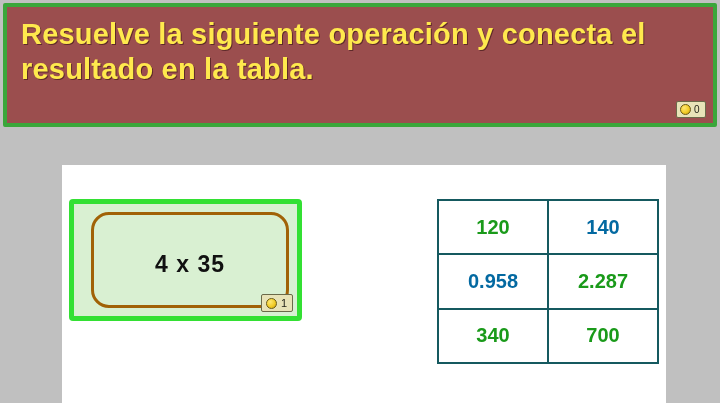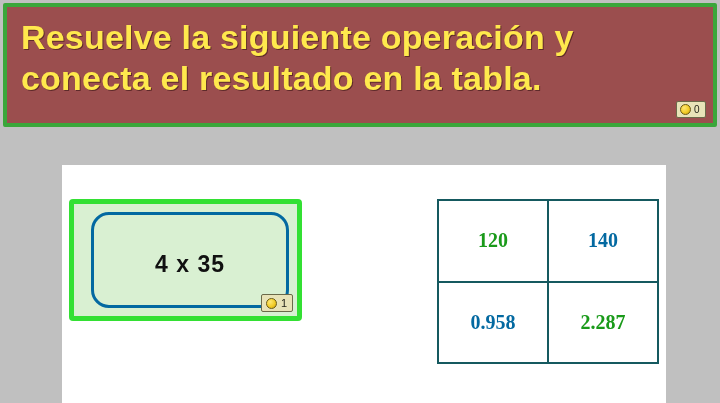--- a/index.html
+++ b/index.html
@@ -36,21 +36,21 @@
     position: absolute;
     left: 0; top: 0; right: 0; bottom: 0;
     background: #9b4e4e;
   }
   .banner-text {
     position: absolute;
     left: 14px;
     top: 10px;
     right: 14px;
     color: #ffe94d;
-    font-size: 34px;
+    font-size: 29px;
     font-weight: bold;
     line-height: 1.22;
     letter-spacing: 0.2px;
     text-shadow: 1px 1px 0 #5e2a2a;
   }
 
   
   .score-pill {
     position: absolute;
     right: 7px;
@@ -104,21 +104,21 @@
     border: 5px solid #33e033;
     border-radius: 4px;
   }
   .op-inner {
     position: absolute;
     left: 8px;
     top: 8px;
     right: 8px;
     bottom: 8px;
     box-sizing: border-box;
-    border: 3px solid #0369a1;
+    border: 3px solid #a16207;
     border-radius: 18px;
     background: #d9f0d2;
     margin-left: 9px;
   }
   .op-text {
     position: absolute;
     left: 0;
     right: 0;
     top: 36px;
     text-align: center;
@@ -160,21 +160,20 @@
     background: #ffffff;
   }
   table.answers td {
     border: 2px solid #15595f;
     text-align: center;
     vertical-align: middle;
     font-size: 20px;
     font-weight: bold;
     height: 41px;
     padding: 0;
-    font-family: Liberation Serif, serif;
   }
   td.green { color: #1a9a1a; }
   td.black { color: #0369a1; }
 </style>
 </head>
 <body>
 
 <div id="app">
 
   <div class="banner">
@@ -203,18 +202,22 @@
       <table class="answers">
         <tbody>
           <tr>
             <td class="green">120</td>
             <td class="black">140</td>
           </tr>
           <tr>
             <td class="black">0.958</td>
             <td class="green">2.287</td>
           </tr>
+          <tr>
+            <td class="green">340</td>
+            <td class="green">700</td>
+          </tr>
         </tbody>
       </table>
     </div>
 
   </div>
 </div>
 
 </body></html>

